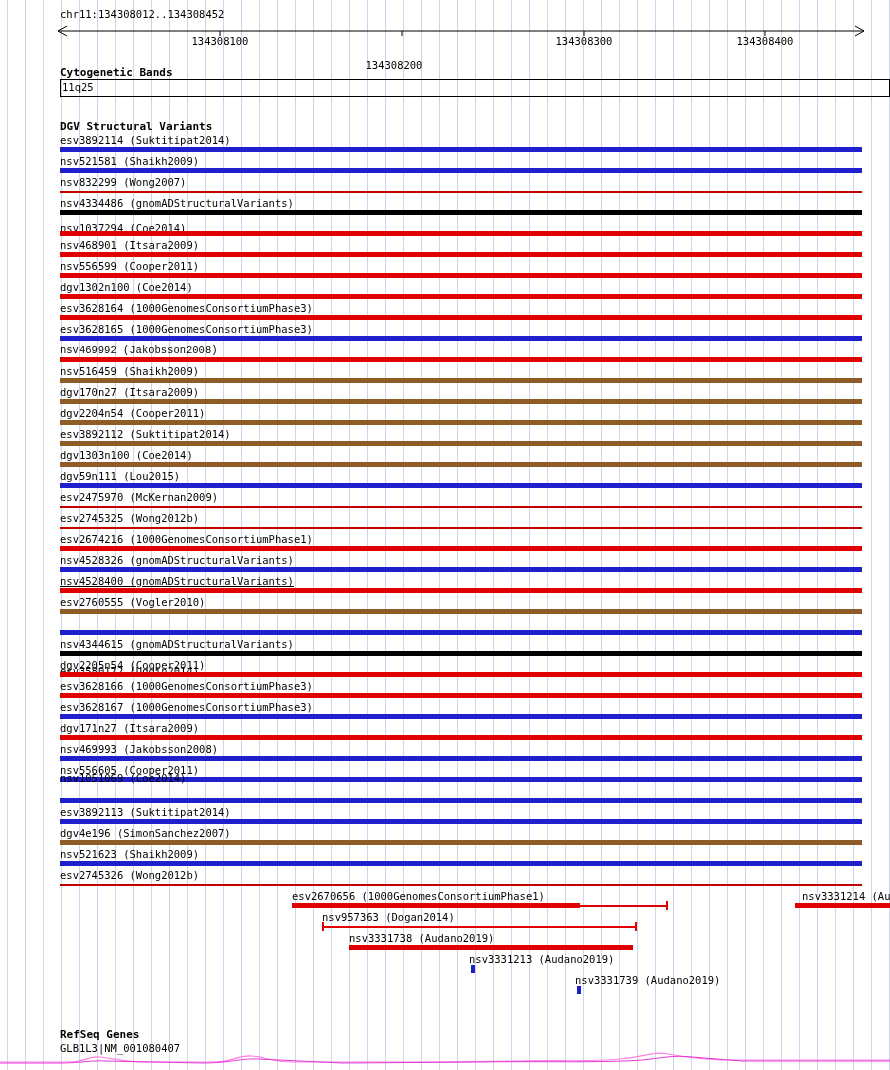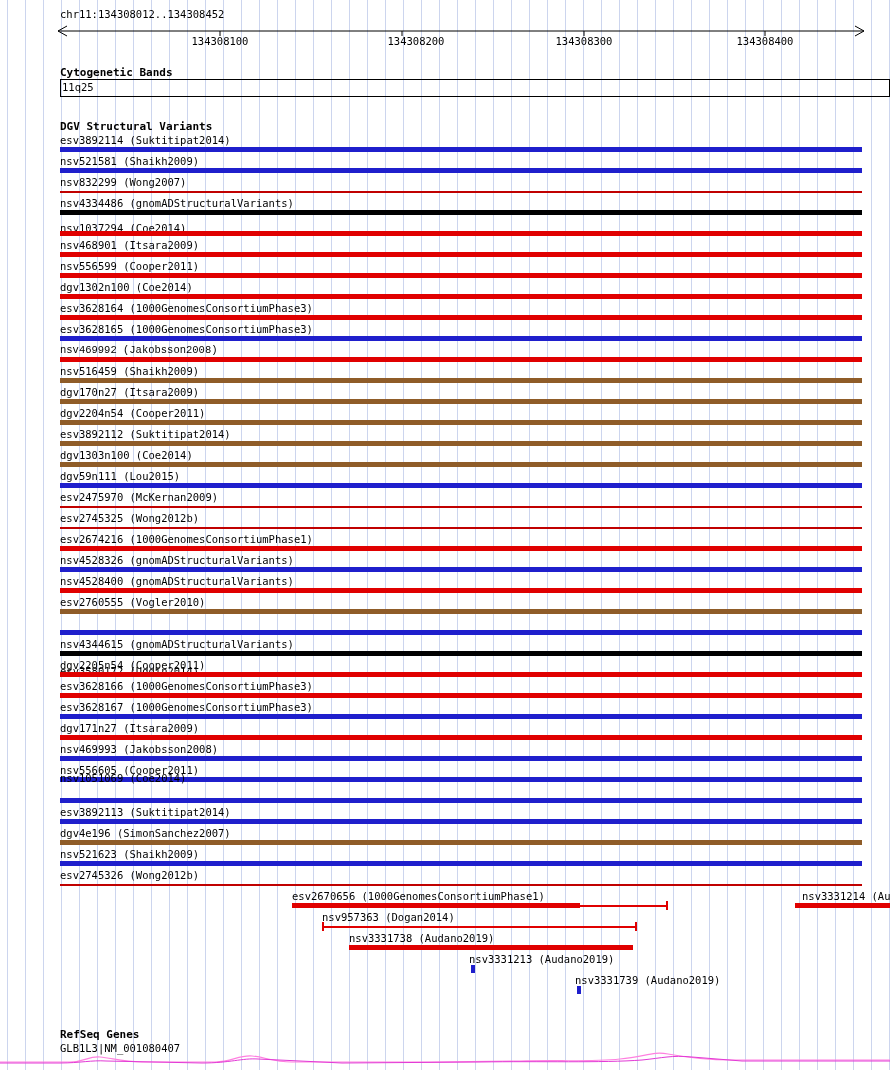--- a/index.html
+++ b/index.html
@@ -33,21 +33,21 @@
     <line x1="58" y1="31" x2="864" y2="31" stroke="#000" stroke-width="1"></line>
     <polyline points="67,26 58,31 67,36" fill="none" stroke="#000" stroke-width="1"></polyline>
     <polyline points="855,26 864,31 855,36" fill="none" stroke="#000" stroke-width="1"></polyline>
   <line x1="220" y1="31" x2="220" y2="36" stroke="#000"></line>
       <line x1="402" y1="31" x2="402" y2="36" stroke="#000"></line>
       <line x1="584" y1="31" x2="584" y2="36" stroke="#000"></line>
       <line x1="765" y1="31" x2="765" y2="36" stroke="#000"></line>
     </svg>
   <div id="tickLabels">
       <div class="tick-label" style="left: 220px;">134308100</div>
-      <div class="tick-label" style="left: 416px;">134308200</div>
+      <div class="tick-label" style="left: 394px; margin-top: 24px;">134308200</div>
       <div class="tick-label" style="left: 584px;">134308300</div>
       <div class="tick-label" style="left: 765px;">134308400</div>
     </div>
 
   <div class="lbl title" style="left:60px;top:67px">Cytogenetic Bands</div>
   <div class="cytobox" style="left:60px;top:79px;width:828px;height:16px"></div>
   <div class="lbl" style="left:62px;top:81px">11q25</div>
 
   <div class="lbl title" style="left:60px;top:121px">DGV Structural Variants</div>
   <div id="dgvTracks">
@@ -86,21 +86,21 @@
       <div class="lbl" style="left: 60px; top: 470px;">dgv59n111 (Lou2015)</div>
       <div class="bar" style="left: 60px; width: 802px; top: 483px; height: 5px; background: rgb(31, 31, 204);"></div>
       <div class="lbl" style="left: 60px; top: 491px;">esv2475970 (McKernan2009)</div>
       <div class="bar" style="left: 60px; width: 802px; top: 506px; height: 1.5px; background: rgb(192, 0, 0);"></div>
       <div class="lbl" style="left: 60px; top: 512px;">esv2745325 (Wong2012b)</div>
       <div class="bar" style="left: 60px; width: 802px; top: 527px; height: 1.5px; background: rgb(192, 0, 0);"></div>
       <div class="lbl" style="left: 60px; top: 533px;">esv2674216 (1000GenomesConsortiumPhase1)</div>
       <div class="bar" style="left: 60px; width: 802px; top: 546px; height: 5px; background: rgb(224, 0, 0);"></div>
       <div class="lbl" style="left: 60px; top: 554px;">nsv4528326 (gnomADStructuralVariants)</div>
       <div class="bar" style="left: 60px; width: 802px; top: 567px; height: 5px; background: rgb(31, 31, 204);"></div>
-      <div class="lbl" style="left: 60px; top: 575px;">nsv4528400 (gnomADStructuralVariants)</div>
+      <div class="lbl" style="left: 60px; top: 575px; text-decoration: underline;">nsv4528400 (gnomADStructuralVariants)</div>
       <div class="bar" style="left: 60px; width: 802px; top: 588px; height: 5px; background: rgb(224, 0, 0);"></div>
       <div class="lbl" style="left: 60px; top: 596px;">esv2760555 (Vogler2010)</div>
       <div class="bar" style="left: 60px; width: 802px; top: 609px; height: 5px; background: rgb(143, 92, 40);"></div>
       <div class="lbl" style="left: 60px; top: 617px; margin-top: 48px;">esv3580172 (Uddin2014)</div>
       <div class="bar" style="left: 60px; width: 802px; top: 630px; height: 5px; background: rgb(31, 31, 204);"></div>
       <div class="lbl" style="left: 60px; top: 638px;">nsv4344615 (gnomADStructuralVariants)</div>
       <div class="bar" style="left: 60px; width: 802px; top: 651px; height: 5px; background: rgb(0, 0, 0);"></div>
       <div class="lbl" style="left: 60px; top: 659px;">dgv2205n54 (Cooper2011)</div>
       <div class="bar" style="left: 60px; width: 802px; top: 672px; height: 5px; background: rgb(224, 0, 0);"></div>
       <div class="lbl" style="left: 60px; top: 680px;">esv3628166 (1000GenomesConsortiumPhase3)</div>

